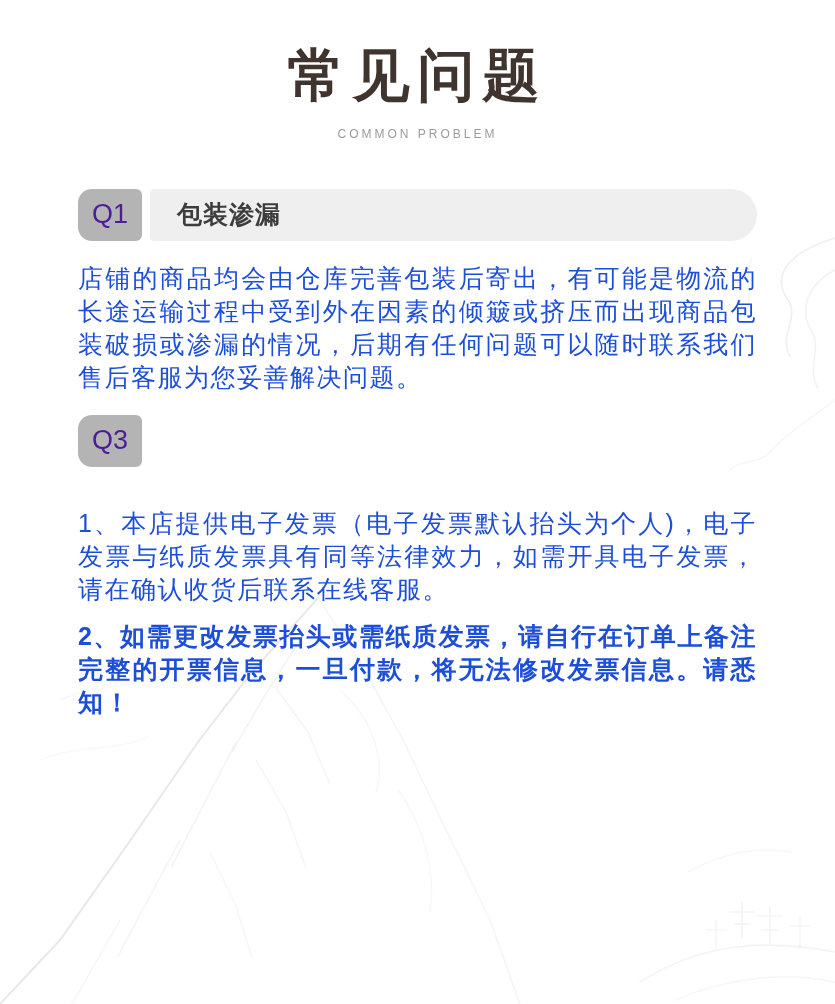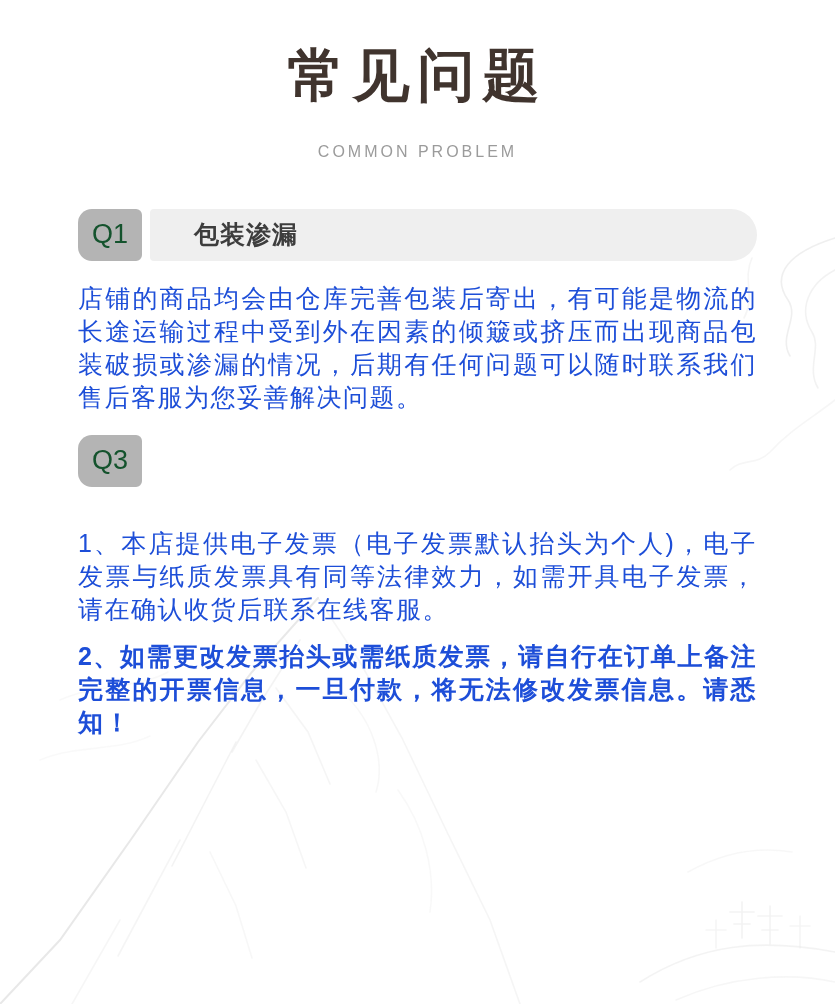--- a/index.html
+++ b/index.html
@@ -25,51 +25,51 @@
   .header { padding-top: 46px; text-align: center; }
   .page-title {
     font-family: "Liberation Serif", "DejaVu Serif", serif;
     font-weight: 900;
     font-size: 57px;
     line-height: 1.05;
     letter-spacing: 8px;
     color: #40342e;
   }
   .page-subtitle {
-    margin-top: 37px;
-    font-size: 16px;
+    margin-top: 21px;
+    font-size: 12px;
     letter-spacing: 3px;
     color: #9b9b9b;
     font-weight: 400;
   }
 
   
   .faq-section { margin: 0 78px; }
   .faq-section.s1 { margin-top: 48px; }
   .faq-section.s2 { margin-top: 25px; }
   .faq-section.s3 { margin-top: 21px; }
 
   .faq-bar { display: flex; height: 52px; }
   .q-badge {
     width: 64px; height: 52px;
     background: #b4b4b4;
     border-radius: 14px 6px 6px 14px;
-    color: #14532d;
+    color: #4c1d95;
     font-size: 27px;
     font-weight: 400;
     display: flex; align-items: center; justify-content: center;
     margin-right: 8px;
     flex: none;
   }
   .bar-rest {
     flex: 1;
     background: #efefef;
     border-radius: 4px 26px 26px 4px;
     display: flex; align-items: center;
-    padding-left: 44px;
+    padding-left: 27px;
   }
   .faq-heading {
     font-size: 25px;
     font-weight: 700;
     letter-spacing: 1px;
     color: #3d3d3d;
   }
 
   .faq-body { margin-top: 21px; }
   .faq-body.invoice { margin-top: 40px; }

